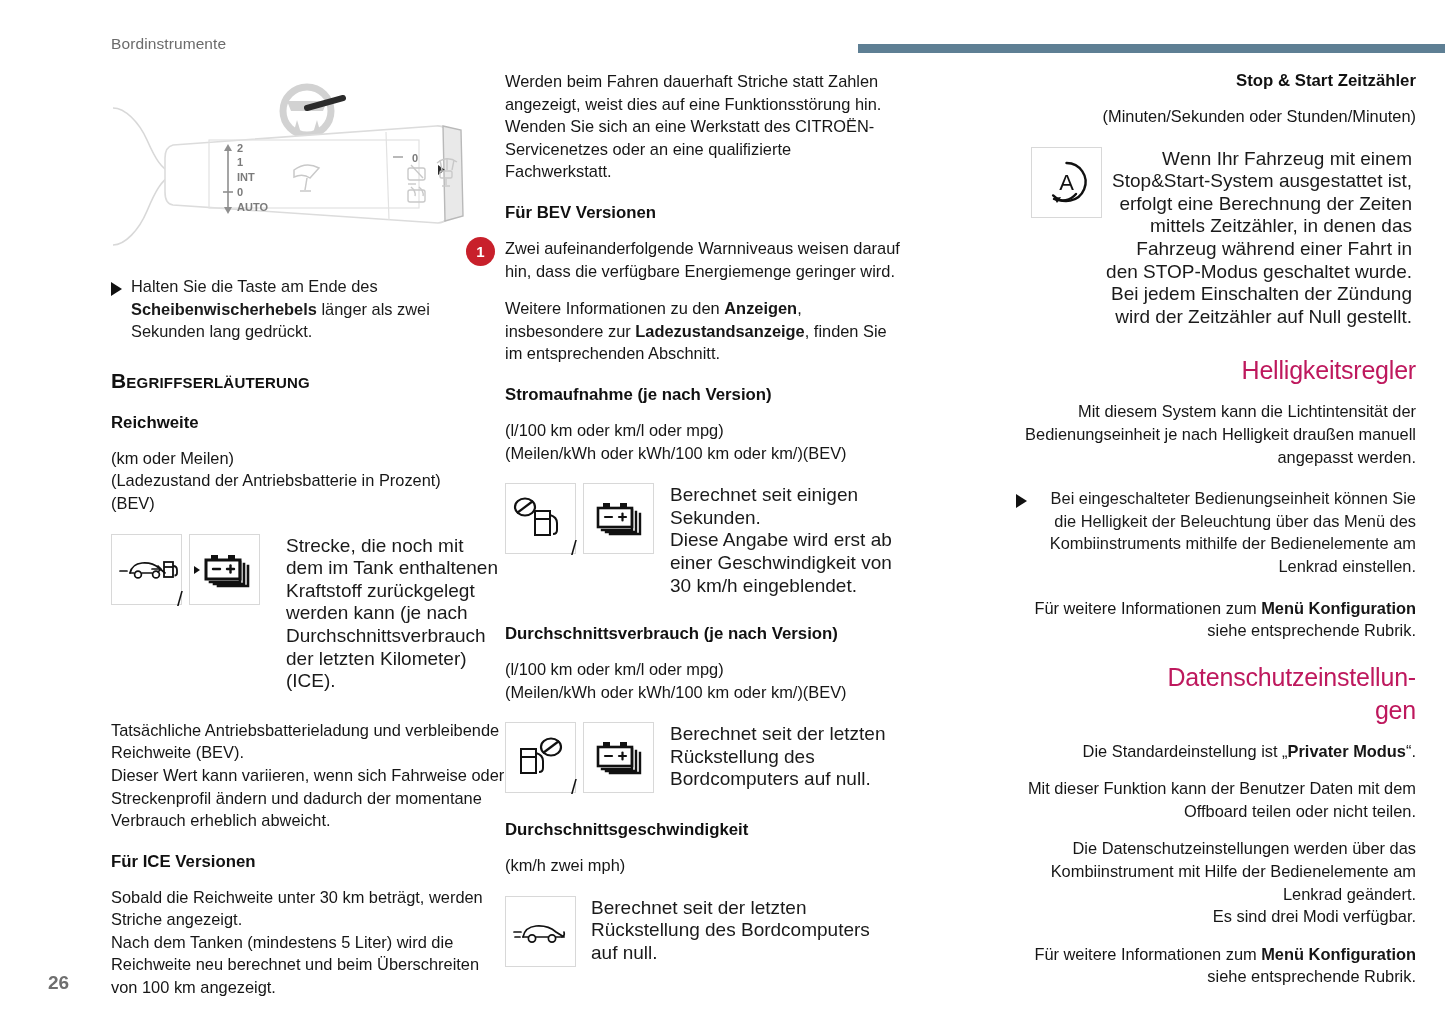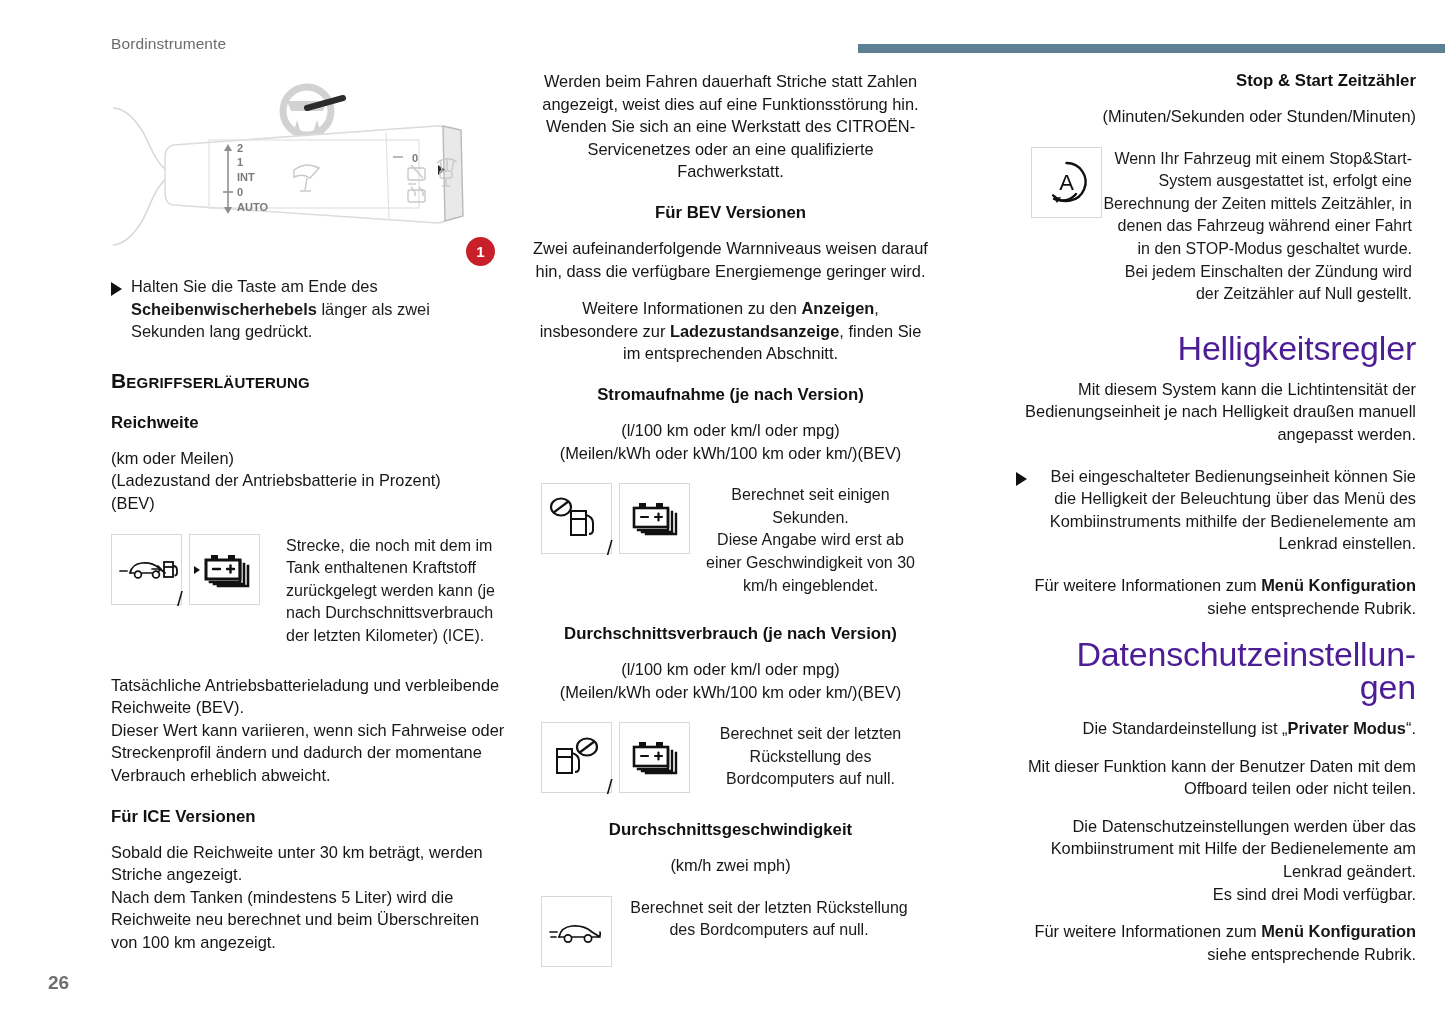--- a/index.html
+++ b/index.html
@@ -55,40 +55,40 @@
     top: 70px;
     left: 0;
     width: 1445px;
   }
   .col {
     position: absolute;
     top: 0;
     width: 395px;
   }
   .col-1 { left: 111px; }
-  .col-2 { left: 533px; text-align: center; }
+  .col-2 { left: 505px; }
   .col-3 { left: 1016px; width: 400px; text-align: right; }
 
   
   p, .para {
     margin: 0 0 0 0;
     font-size: 16.4px;
     line-height: 22.6px;
     color: #161616;
   }
   .para + .para { margin-top: 15px; }
   .gap-s { height: 13px; }
   .gap-m { height: 19px; }
   .gap-l { height: 26px; }
 
   h2.sec-title {
     margin: 0;
-    font-size: 34px;
+    font-size: 25px;
     font-weight: normal;
-    color: #4c1d95;
+    color: #be185d;
     line-height: 33px;
     letter-spacing: -0.2px;
   }
   h3.smallcaps {
     margin: 0;
     font-size: 21px;
     font-weight: bold;
     color: #111;
     font-variant: small-caps;
     letter-spacing: 0.2px;
@@ -118,21 +118,21 @@
   }
   .bullet .btext { font-size: 16.4px; line-height: 22.6px; }
 
   
   .iconrow {
     display: flex;
     align-items: flex-start;
   }
   .iconrow .icons { flex: 0 0 auto; position: relative; }
   .iconrow .itext {
-    font-size: 16px;
+    font-size: 19px;
     line-height: 22.6px;
     padding-top: 1px;
   }
   .ibox {
     width: 71px; height: 71px;
     border: 1px solid #d8d8d8;
     background: #fff;
     display: inline-block;
     vertical-align: top;
     position: relative;

